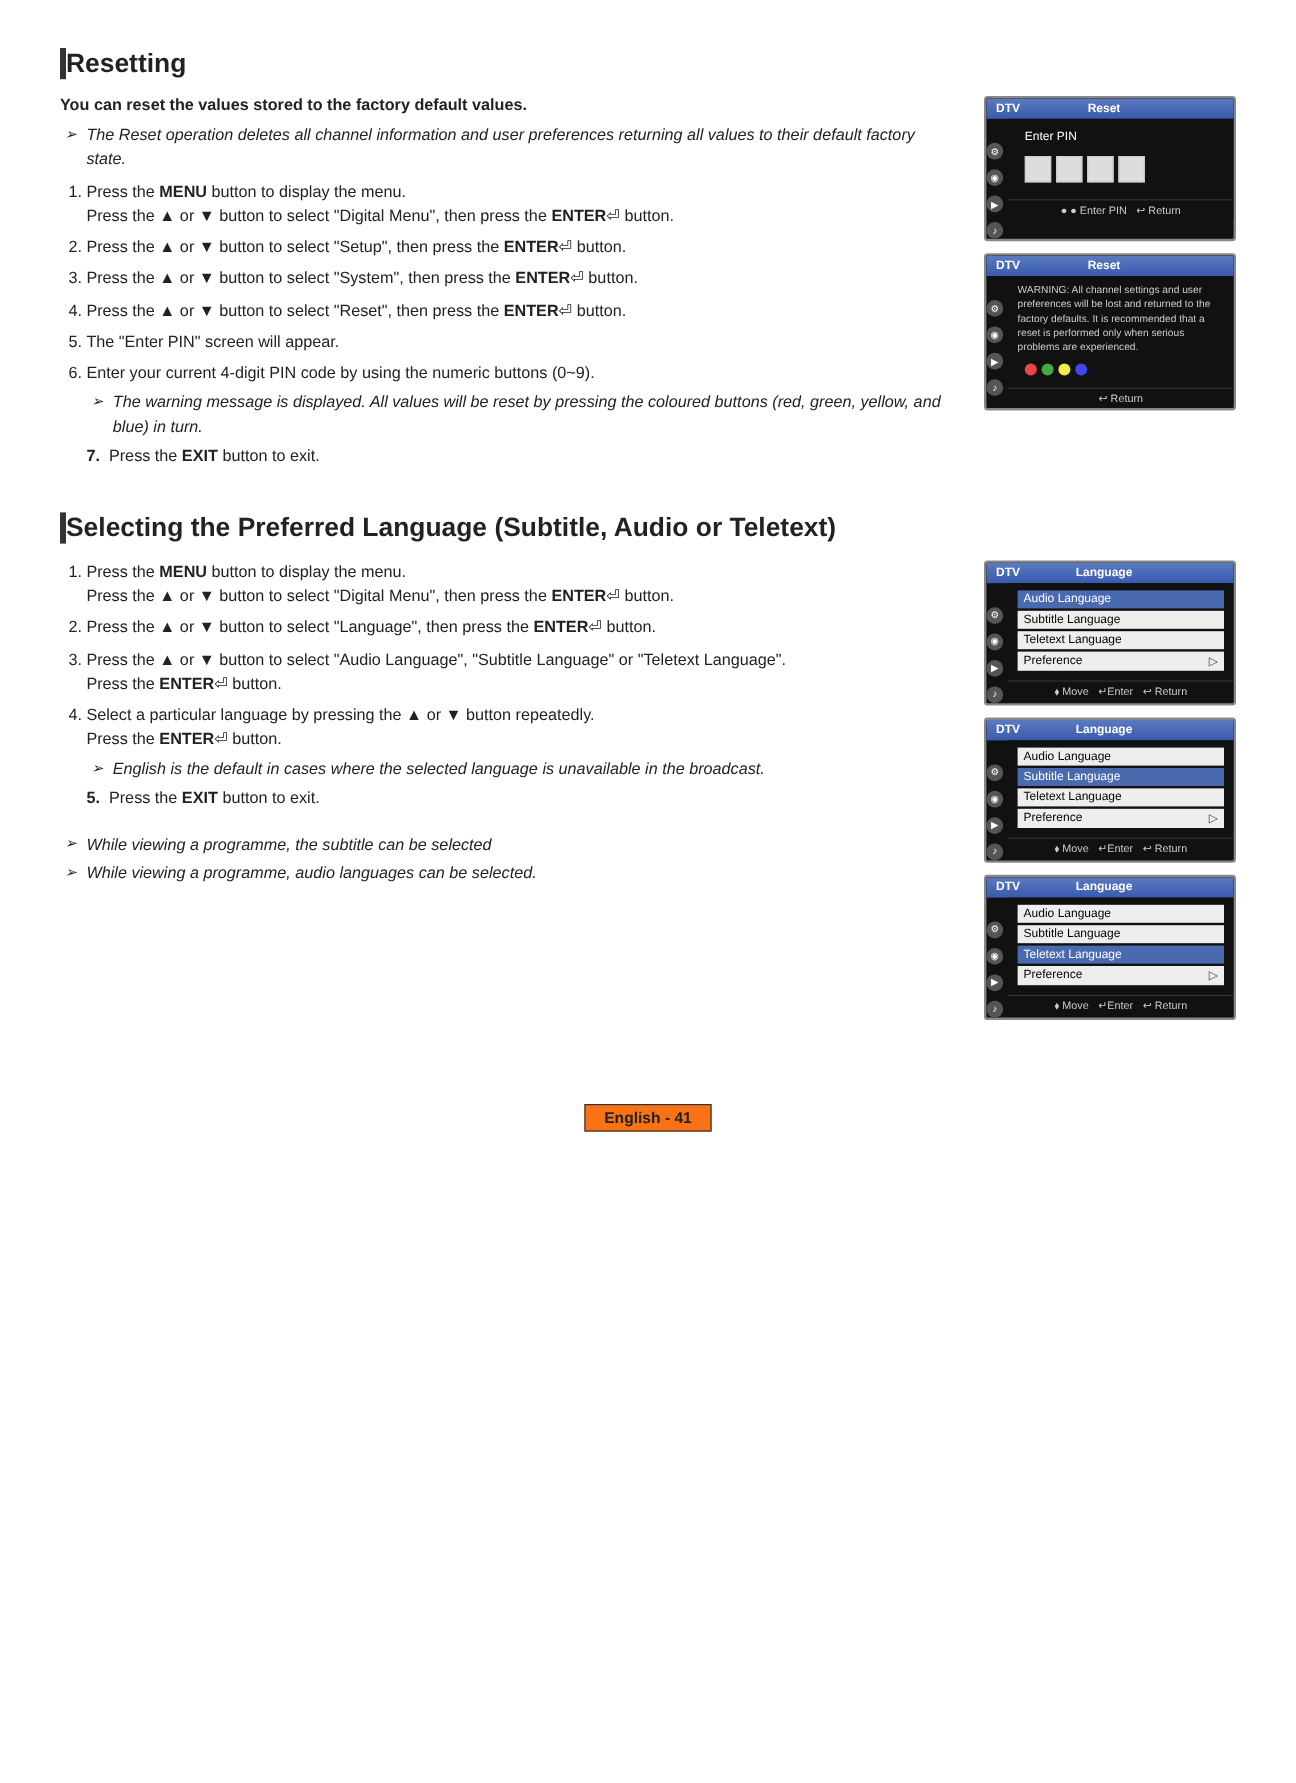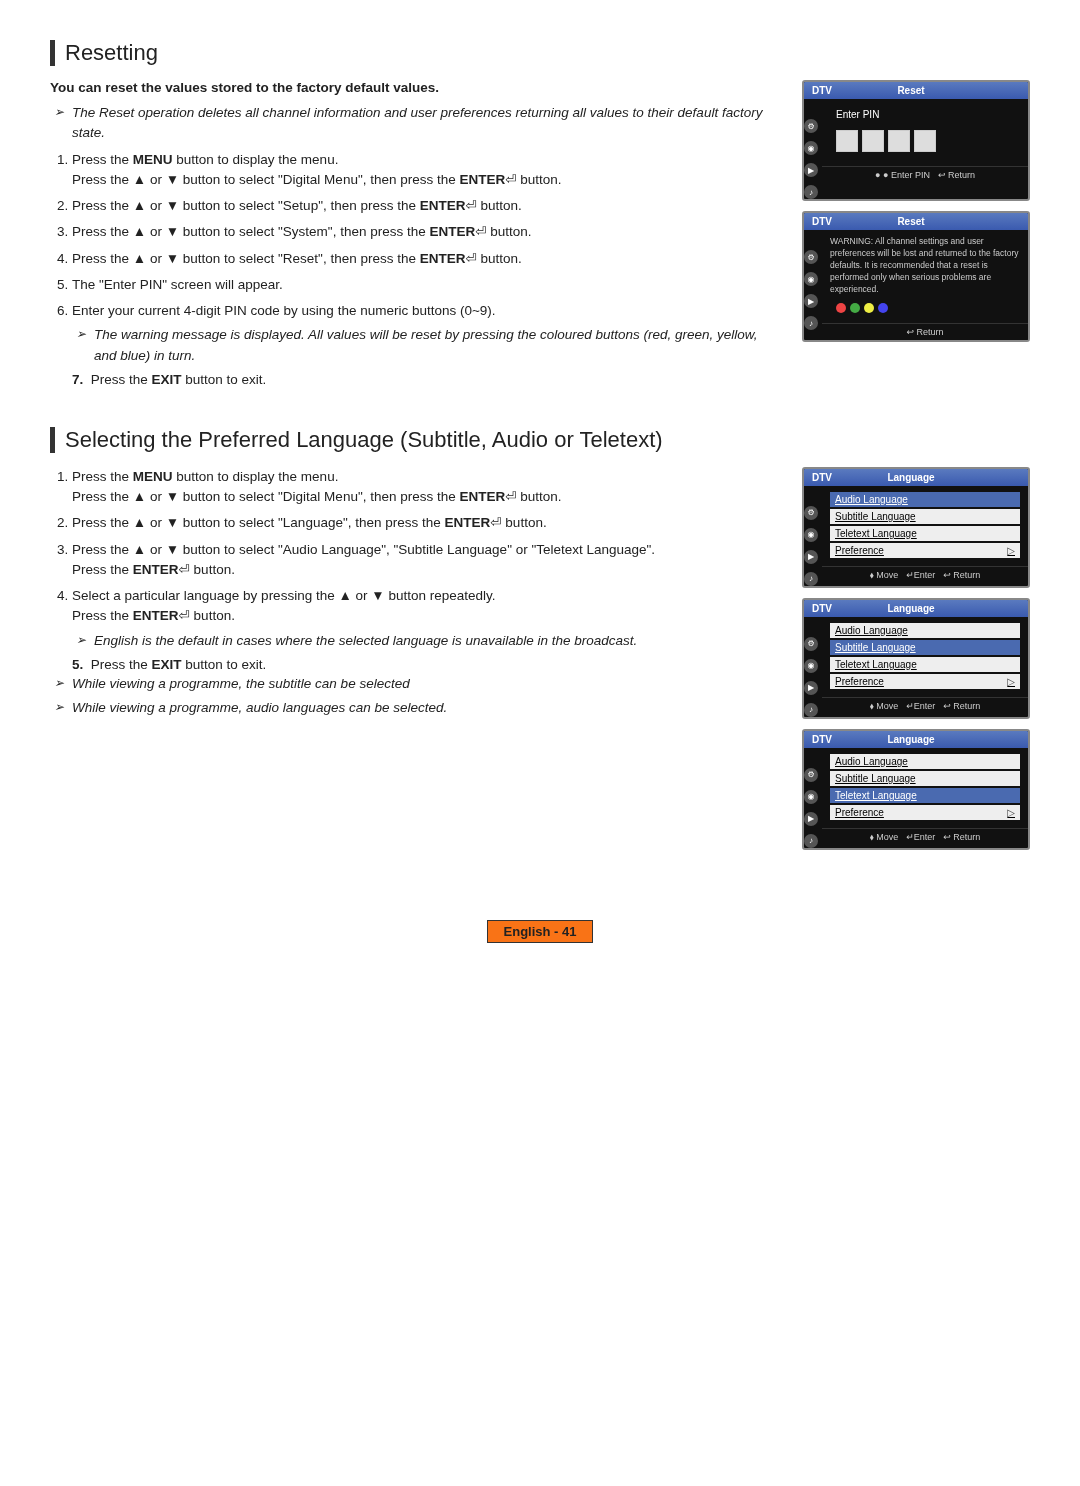--- a/index.html
+++ b/index.html
@@ -9,44 +9,43 @@
       background: #fff;
       font-family: Arial, sans-serif;
       font-size: 14px;
       color: #222;
       padding: 40px 50px 40px 50px;
     }
 
     
     .section-title {
       font-size: 22px;
-      font-weight: normal;
+      font-weight: bold;
       border-left: 5px solid #333;
-      padding-left: 10px;
       margin-bottom: 14px;
       margin-top: 0;
     }
 
     .section-block {
       margin-bottom: 40px;
     }
 
     
     .two-col {
       display: flex;
       gap: 24px;
       align-items: flex-start;
     }
 
     .content-col {
       flex: 1;
     }
 
     .screens-col {
-      width: 228px;
+      width: 210px;
       flex-shrink: 0;
       display: flex;
       flex-direction: column;
       gap: 10px;
     }
 
     
     .intro-bold {
       font-weight: bold;
       font-size: 13.5px;
@@ -130,21 +129,20 @@
 
     .tv-body .menu-item {
       background: #eee;
       color: #000;
       font-size: 10px;
       padding: 2px 5px;
       margin-bottom: 2px;
       display: flex;
       justify-content: space-between;
       align-items: center;
-      text-decoration: underline;
     }
 
     .tv-body .menu-item.highlight {
       background: #4a6ab0;
       color: #fff;
     }
 
     .tv-footer {
       background: #111;
       padding: 3px 6px;
@@ -376,21 +374,21 @@
           Press the <b>ENTER</b>⏎ button.
         </li>
         <li>
           Select a particular language by pressing the ▲ or ▼ button repeatedly.<br>
           Press the <b>ENTER</b>⏎ button.
           <ul class="arrow-list" style="margin-top:4px;">
             <li>English is the default in cases where the selected language is unavailable in the broadcast.</li>
           </ul>
         </li>
       </ol>
-      <div style="margin-left:22px; font-size:13.5px; margin-bottom:2px;">
+      <div style="margin-left:22px; font-size:13.5px; margin-bottom:22px;">
         <b>5.</b>&nbsp; Press the <b>EXIT</b> button to exit.
       </div>
 
       <ul class="arrow-list">
         <li>While viewing a programme, the subtitle can be selected</li>
         <li>While viewing a programme, audio languages can be selected.</li>
       </ul>
     </div>
 
     <div class="screens-col">

